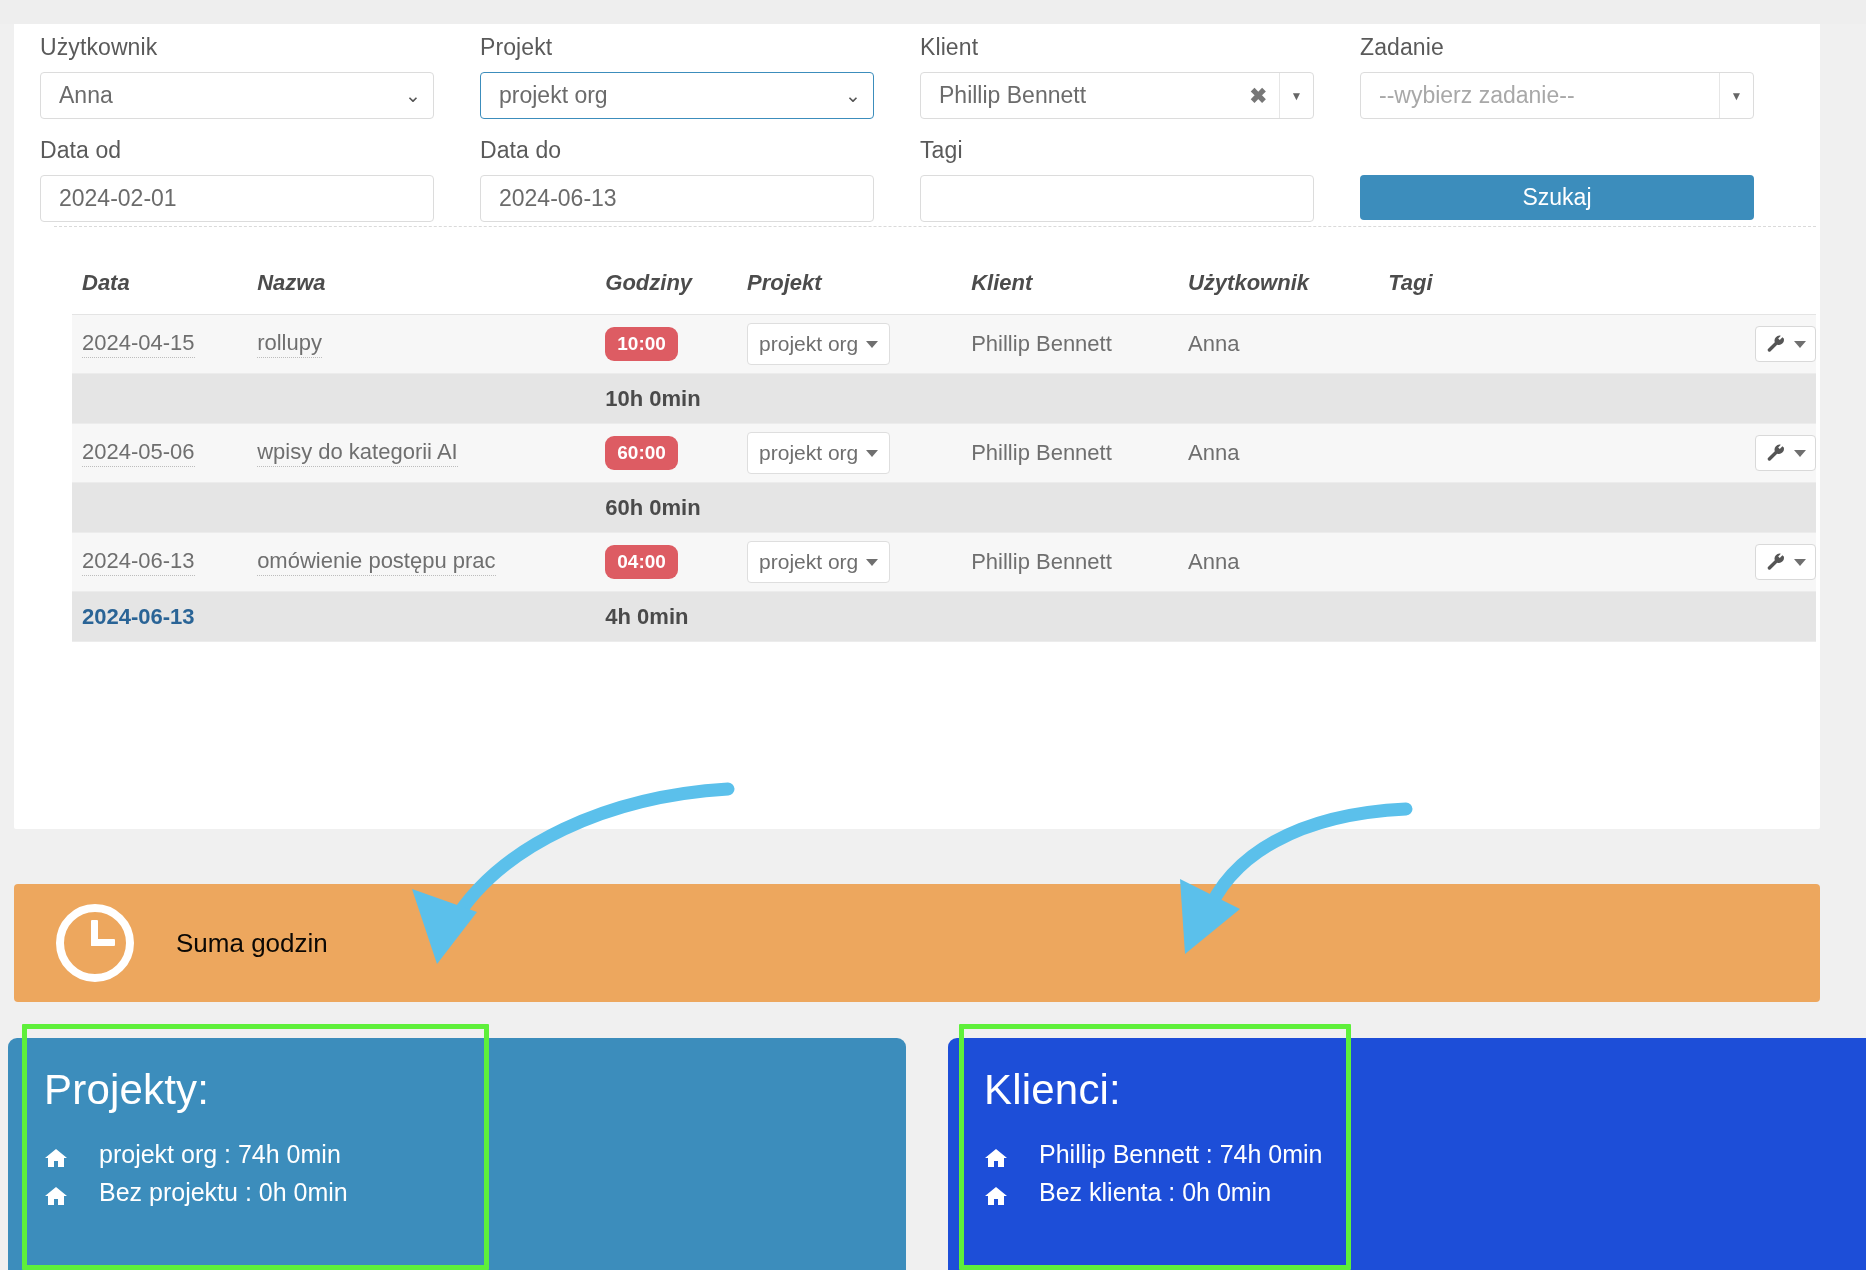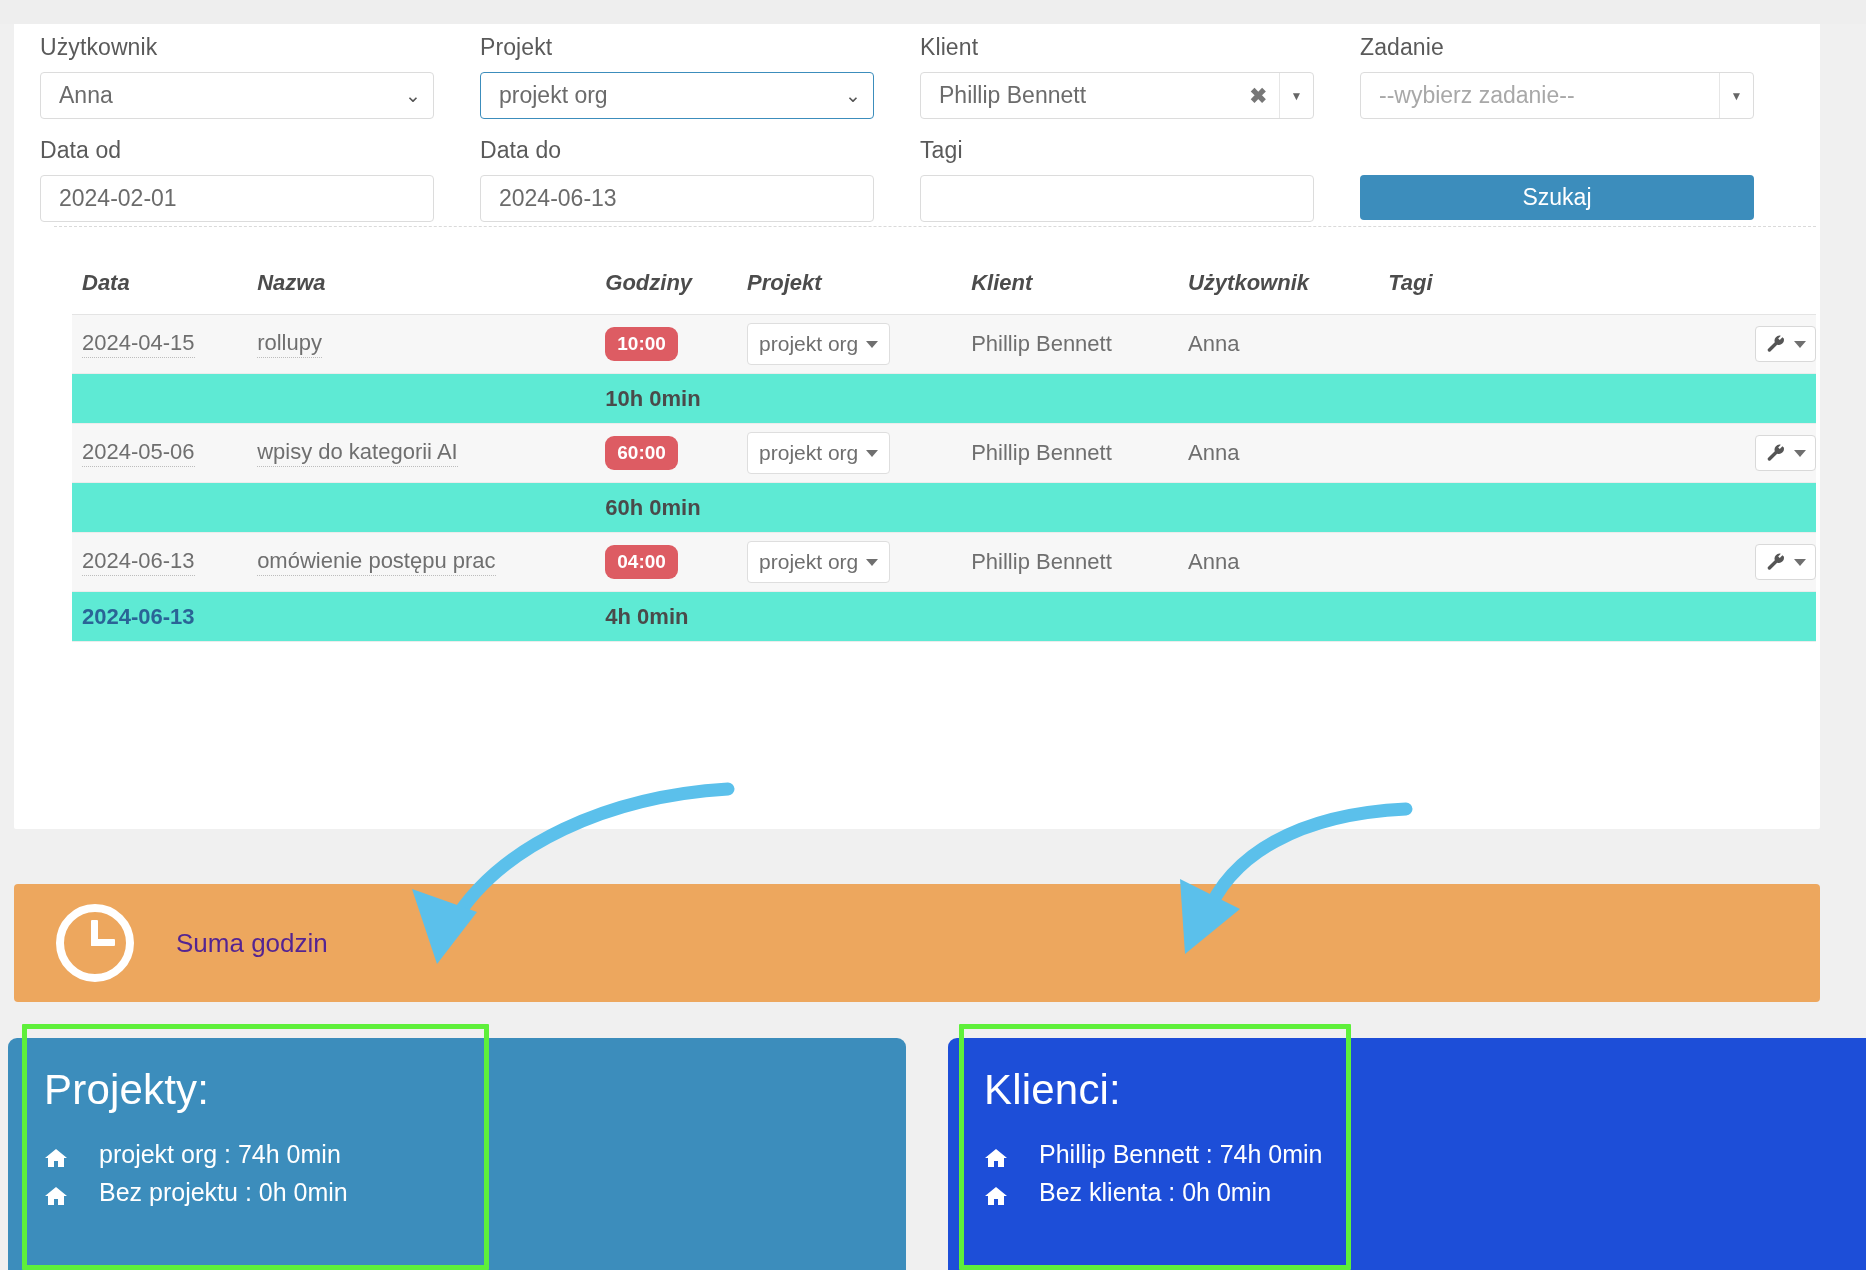--- a/index.html
+++ b/index.html
@@ -109,21 +109,21 @@
   }
   table.entries td {
     padding: 0 0 0 10px;
     height: 59px;
     color: #6f6f6f;
     vertical-align: middle;
     border-bottom: 1px solid #ececec;
   }
   tr.entry td { background: #f7f7f7; }
   tr.subtotal td {
-    background: #5eead4;
+    background: #e5e5e5;
     height: 50px;
     font-weight: bold;
     color: #4a4a4a;
     border-bottom: 1px solid #ececec;
   }
   tr.subtotal td.datecell { color: #2a6496; font-weight: bold; }
   .dotted { border-bottom: 1px dotted #bdbdbd; display: inline-block; padding-bottom: 1px; }
   .col-data { width: 168px; }
   .col-nazwa { width: 334px; }
   .col-godziny { width: 136px; }
@@ -201,21 +201,21 @@
     border-radius: 1px;
   }
   .clock::after {
     content: "";
     position: absolute;
     left: 27px; top: 27px;
     width: 24px; height: 7px;
     background: #fff;
     border-radius: 1px;
   }
-  .sum-text { margin-left: 42px; color: #4c1d95; }
+  .sum-text { margin-left: 42px; color: #000000; }
   .sum-label { font-size: 26px; opacity: .95; }
   .sum-value { font-size: 52px; font-weight: bold; margin-top: 2px; }
 
   
   .panel {
     position: absolute;
     top: 1014px;
     height: 256px;
     border-radius: 9px;
     color: #fff;

